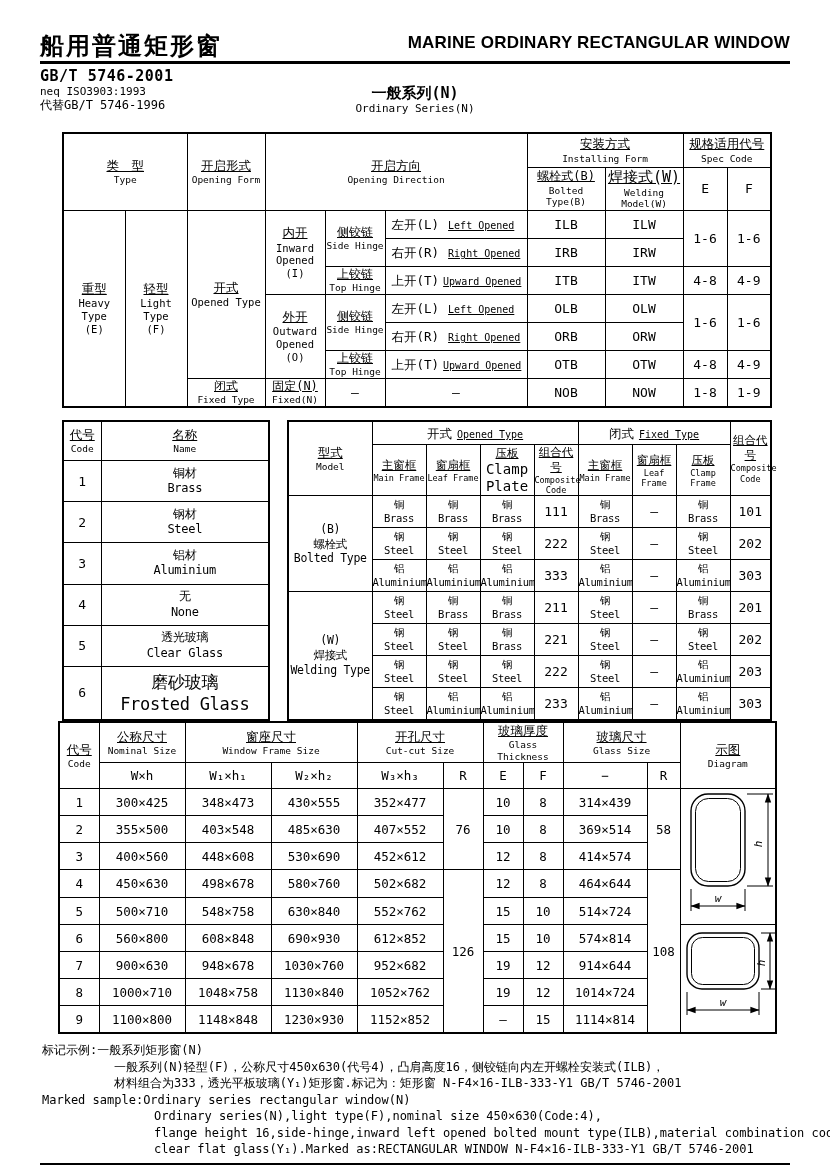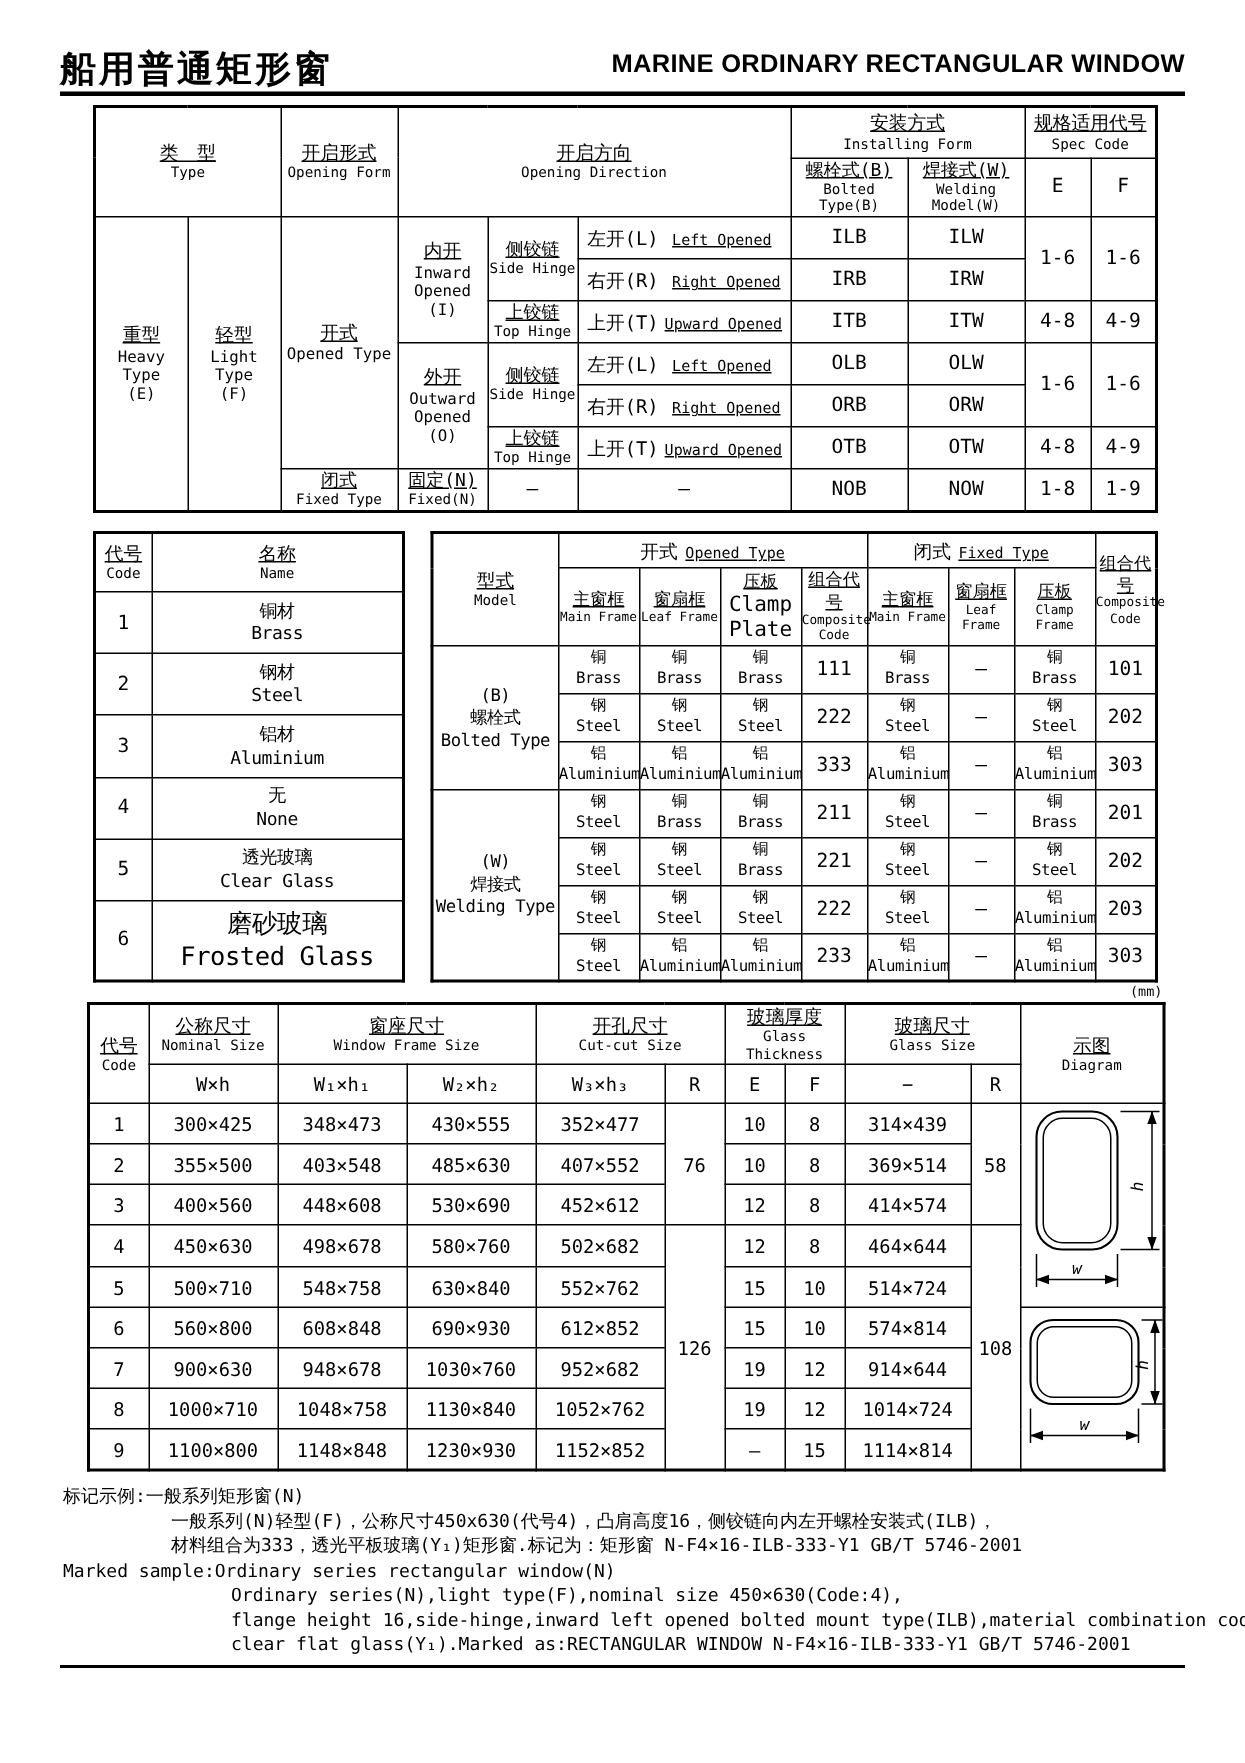--- a/index.html
+++ b/index.html
@@ -57,20 +57,29 @@
 </head>
 <body>
 
 <div class="page">
 
   <div class="titlebar">
     <div class="title-zh">船用普通矩形窗</div>
     <div class="title-en">MARINE ORDINARY RECTANGULAR WINDOW</div>
   </div>
 
+  <div class="infobar">
+    <div class="std1">GB/T 5746-2001</div>
+    <div class="std2">neq ISO3903:1993</div>
+    <div class="std3">代替GB/T 5746-1996</div>
+    <div class="series">
+      <div class="series-zh">一般系列(N)</div>
+      <div class="series-en">Ordinary Series(N)</div>
+    </div>
+  </div>
 
   <table class="t t1">
     <colgroup>
       <col style="width:62px">
         <col style="width:62px">
         <col style="width:78px">
         <col style="width:60px">
         <col style="width:60px">
       <col style="width:142px">
         <col style="width:78px">
@@ -100,21 +109,21 @@
             <span class="zh">规格适用代号</span>
             <span class="en">Spec Code</span>
           </td>
     </tr>
     <tr style="height:30px">
       <td>
             <span class="zh" style="font-size:12px">螺栓式(B)</span>
             <span class="en">Bolted Type(B)</span>
           </td>
       <td>
-            <span class="zh" style="font-size:12px">焊接式(W)</span>
+            <span class="zh" style="font-size:15px">焊接式(W)</span>
             <span class="en">Welding Model(W)</span>
           </td>
       <td class="code">E</td>
       <td class="code">F</td>
     </tr>
     <tr style="height:28px">
       <td rowspan="7">
             <span class="zh">重型</span>
             <span class="en" style="font-size:10.5px">Heavy
 Type
@@ -516,21 +525,20 @@
         <td>
               <span class="cell2">铝
 Aluminium</span>
             </td>
         <td class="code">303</td>
       </tr>
     </tbody>
       </table>
   </div>
 
-  <div class="mmnote">(mm)</div>
   <table class="t t3">
     <colgroup>
       <col style="width:40px">
         <col style="width:86px">
         <col style="width:86px">
         <col style="width:86px">
         <col style="width:86px">
       <col style="width:40px">
         <col style="width:40px">
         <col style="width:40px">

